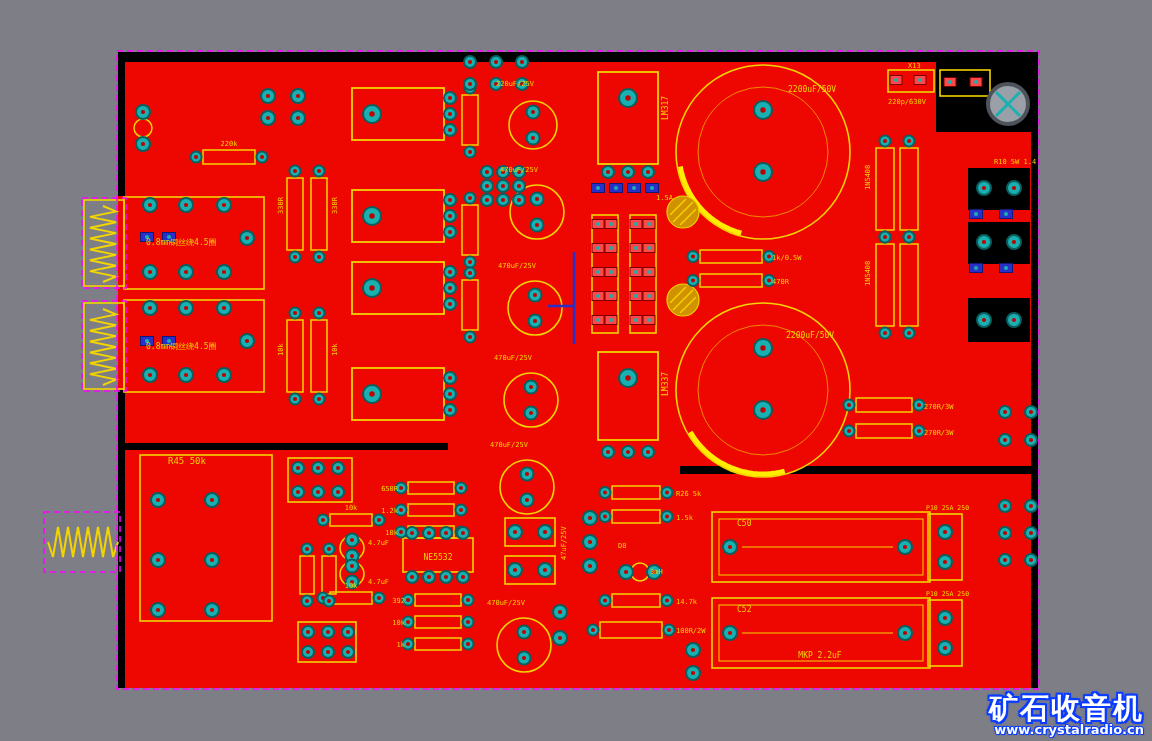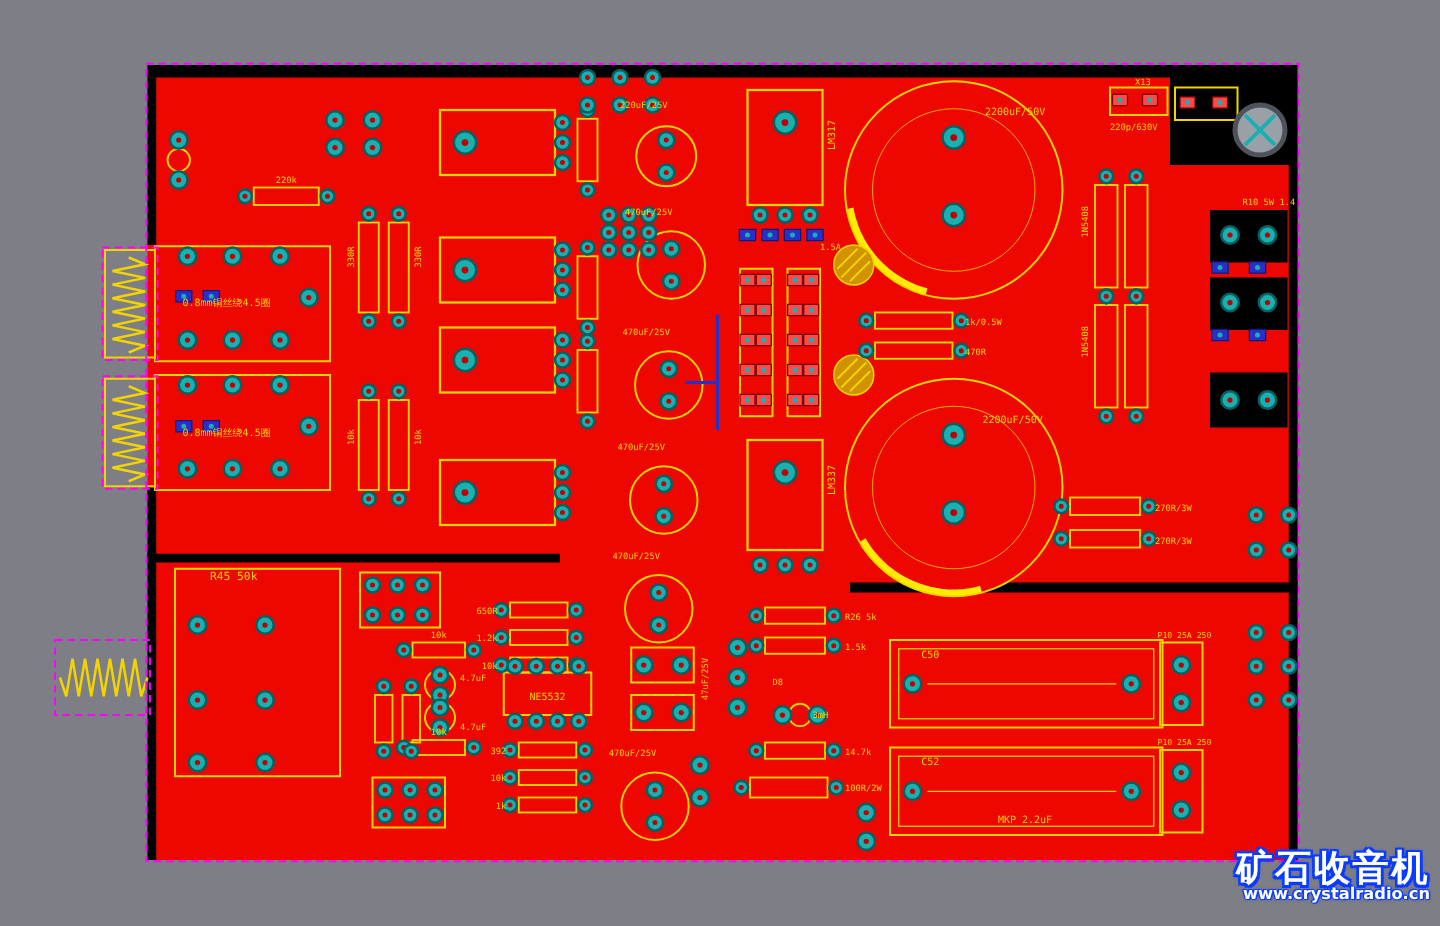--- a/index.html
+++ b/index.html
@@ -1,20 +1,20 @@
 <!DOCTYPE html>
 <html><head>
 <meta charset="utf-8">
 <style>
   html,body{margin:0;padding:0;background:#555;}
   #stage{position:relative;width:1152px;height:741px;background:#7e7e86;overflow:hidden;
          font-family:"DejaVu Sans",sans-serif;}
   #pcb-svg{position:absolute;left:0;top:0;}
   #pcb-svg text{font-family:"DejaVu Sans Mono",monospace;}
-  .watermark{position:absolute;right:8px;bottom:18px;text-align:right;line-height:1.05;z-index:5;}
+  .watermark{position:absolute;right:8px;bottom:4px;text-align:right;line-height:1.05;z-index:5;}
   .wm-title{font-weight:bold;font-size:29px;color:#ffffff;letter-spacing:2px;
     text-shadow:-2px 0 #0a3cff,2px 0 #0a3cff,0 -2px #0a3cff,0 2px #0a3cff,
     -2px -2px #0a3cff,2px 2px #0a3cff,-2px 2px #0a3cff,2px -2px #0a3cff,0 0 4px #0a3cff;}
   .wm-url{font-weight:bold;font-size:13px;color:#ffffff;
     text-shadow:-1px 0 #0a3cff,1px 0 #0a3cff,0 -1px #0a3cff,0 1px #0a3cff,
     -1px -1px #0a3cff,1px 1px #0a3cff,0 0 3px #0a3cff;}
 </style>
 </head>
 <body>
 

